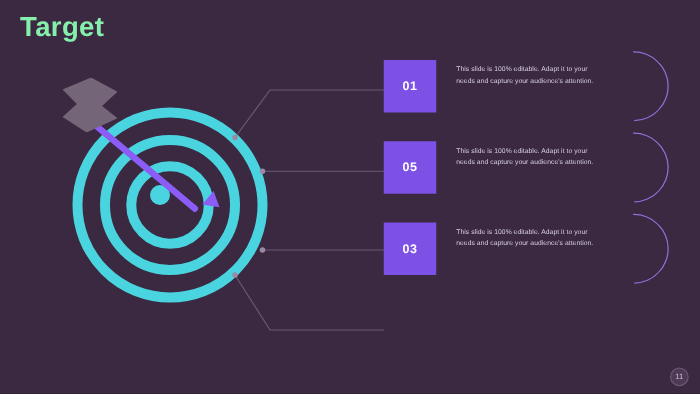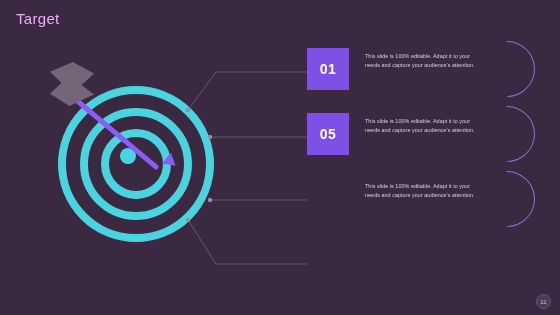--- a/index.html
+++ b/index.html
@@ -15,24 +15,24 @@
     overflow: hidden;
     font-family: "Liberation Sans", sans-serif;
     -webkit-font-smoothing: antialiased;
   }
 
   
   .title {
     position: absolute;
     left: 16px;
     top: 11px;
-    font-size: 15px;
-    font-weight: 400;
+    font-size: 22px;
+    font-weight: 700;
     letter-spacing: 0.3px;
-    color: #f0abfc;
+    color: #86efac;
     line-height: 1;
   }
 
   
   .target-wrap {
     position: absolute;
     left: 44px;
     top: 58px;
     width: 186px;
     height: 186px;
@@ -113,21 +113,21 @@
     position: absolute;
     left: 0;
     top: 0;
     width: 42px;
     height: 42px;
     background: #7d50e6;
     display: flex;
     align-items: center;
     justify-content: center;
     color: #ffffff;
-    font-size: 14px;
+    font-size: 10px;
     font-weight: 700;
     letter-spacing: 0.4px;
   }
 
   .row-text {
     position: absolute;
     left: 58px;
     top: 4px;
     width: 118px;
     font-size: 5.4px;
@@ -208,20 +208,21 @@
     <div class="arc"></div>
   </div>
 
   <div class="row row1">
     <div class="num-box">05</div>
     <div class="row-text">This slide is 100% editable. Adapt it to your needs and capture your audience's attention.</div>
     <div class="arc"></div>
   </div>
 
   <div class="row row2">
+    <div class="num-box">03</div>
     <div class="row-text">This slide is 100% editable. Adapt it to your needs and capture your audience's attention.</div>
     <div class="arc"></div>
   </div>
 
 
   <div class="badge">11</div>
 
 </div>
 
 </body></html>

